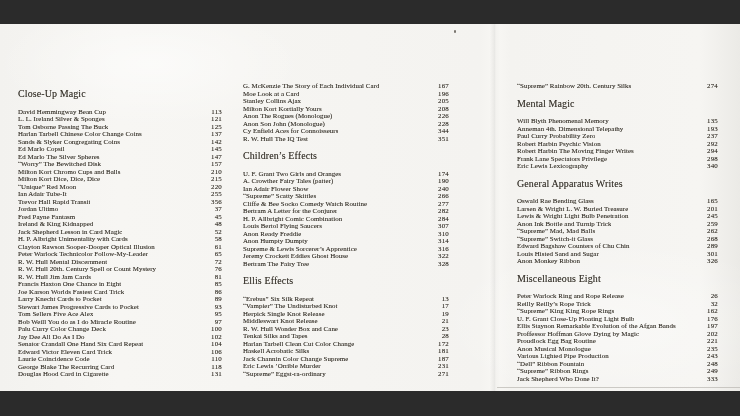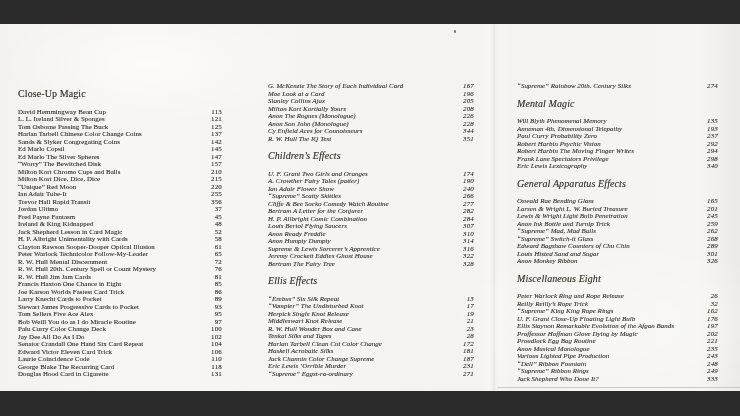--- a/index.html
+++ b/index.html
@@ -27,22 +27,22 @@
   #right-page-edge{
     position:absolute;left:497px;top:363px;width:243px;height:1px;
     background:#b9b6b0;opacity:.7;
   }
   #scan-speck{
     position:absolute;left:454px;top:6px;width:2px;height:3px;
     background:#5a564f;border-radius:1px;opacity:.8;
   }
   .col{position:absolute;font-size:6.9px;line-height:7.5px;}
   #col-left{left:18px;top:56px;width:204px;}
-  #col-middle{left:268px;top:58px;width:206px;font-style:italic;}
-  #col-right{left:517px;top:58px;width:201px;font-style:italic;}
+  #col-middle{left:243px;top:58px;width:206px;}
+  #col-right{left:517px;top:58px;width:201px;}
   .heading{
     margin:10px 0;height:7.5px;line-height:7.5px;
     font-size:10px;letter-spacing:.1px;white-space:nowrap;
   }
   .row{display:flex;align-items:baseline;height:7.5px;line-height:7.5px;}
   .row .t{white-space:nowrap;overflow:hidden;letter-spacing:.05px;}
   .row .p{margin-left:auto;padding-left:5px;letter-spacing:.2px;}
   .heading,.row{text-shadow:0 0 .4px rgba(70,63,52,.55);}
 </style>
 </head>
@@ -371,21 +371,21 @@
           </div>
           <div class="row">
             <span class="t">Frank Lane Spectators Privilege</span>
             <span class="p">298</span>
           </div>
           <div class="row">
             <span class="t">Eric Lewis Lexicography</span>
             <span class="p">340</span>
           </div>
         </div>
-        <div class="heading">General Apparatus Effects</div>
+        <div class="heading">General Apparatus Writes</div>
         <div class="block">
           <div class="row">
             <span class="t">Oswald Rae Bending Glass</span>
             <span class="p">165</span>
           </div>
           <div class="row">
             <span class="t">Larsen &amp; Wright L. W. Buried Treasure</span>
             <span class="p">201</span>
           </div>
           <div class="row">

